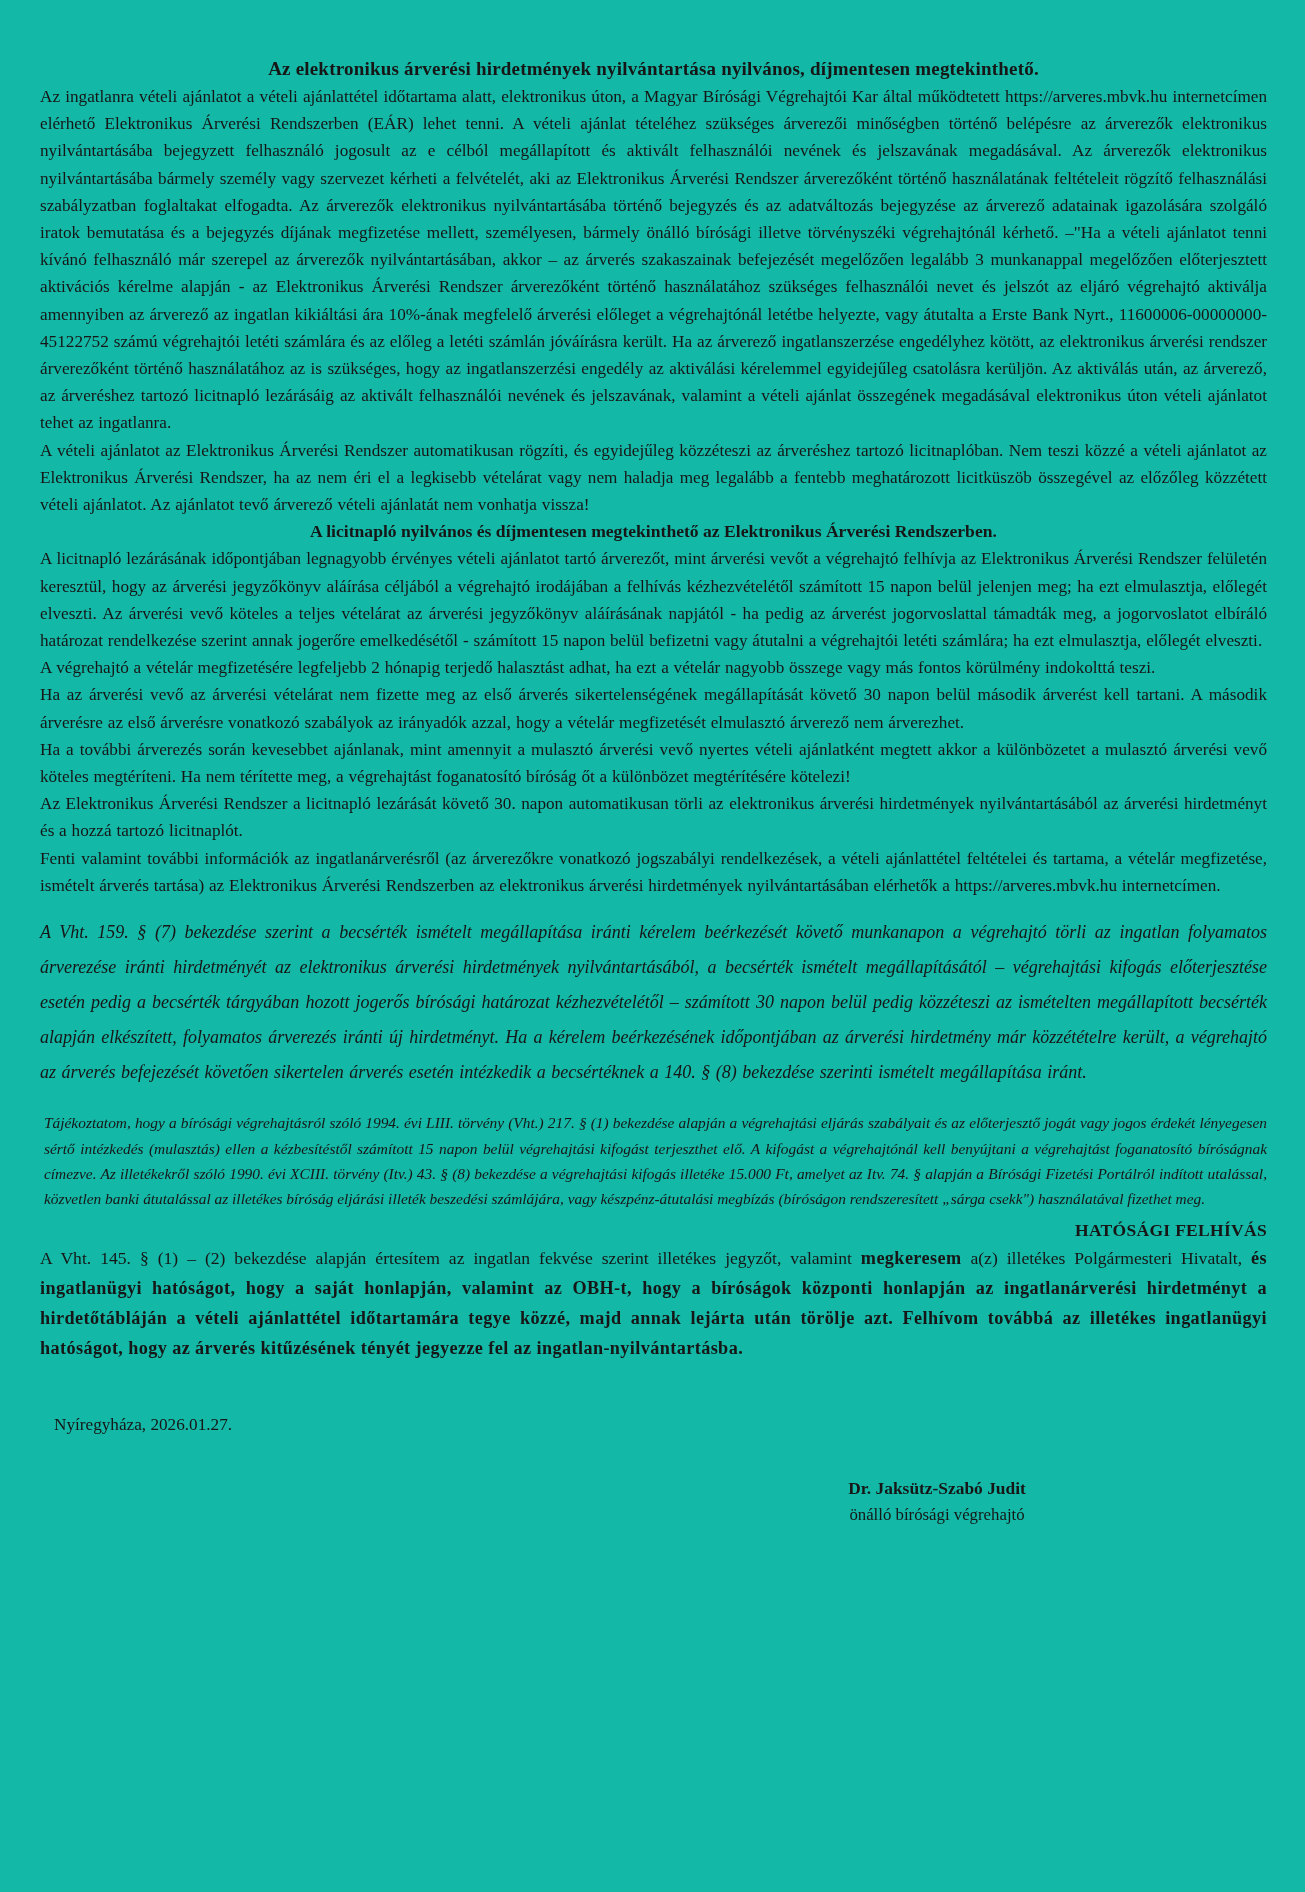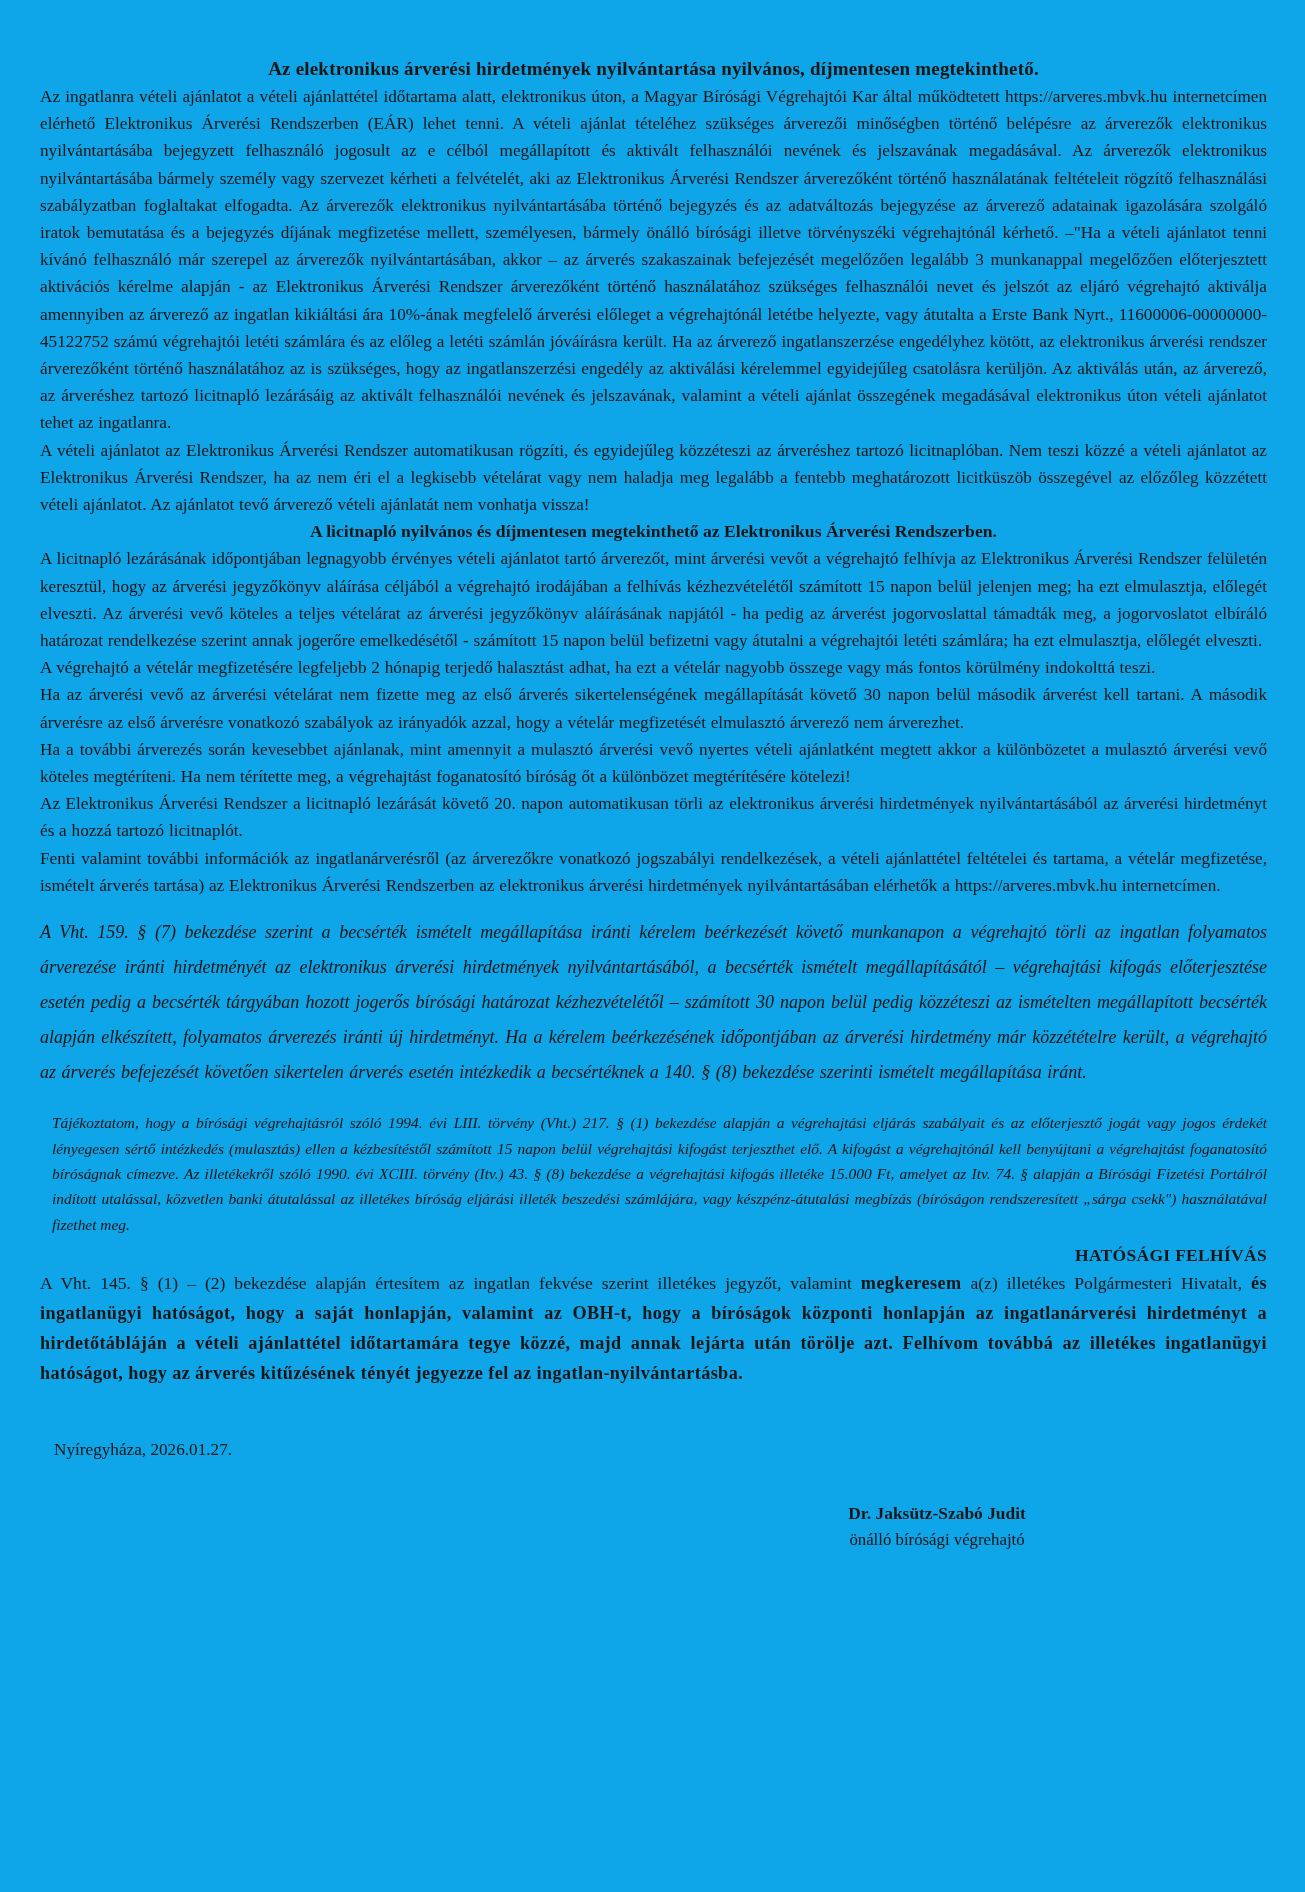--- a/index.html
+++ b/index.html
@@ -5,21 +5,21 @@
   html, body {
     margin: 0;
     padding: 0;
     background: #e8e8e8;
   }
   .page {
     position: relative;
     width: 1305px;
     height: 1892px;
     margin: 0 auto;
-    background: #0ea5e9;
+    background: #14b8a6;
     color: #161616;
     font-family: "Liberation Serif", "DejaVu Serif", serif;
     overflow: hidden;
     box-sizing: border-box;
     padding: 58px 38px 0 40px;
   }
   .doc-title {
     margin: 0 0 3px 0;
     text-align: center;
     font-size: 19px;
@@ -42,21 +42,21 @@
   }
   p.legal-italic {
     margin: 16px 0 0 0;
     font-size: 18px;
     font-style: italic;
     line-height: 35px;
     text-align: justify;
     word-spacing: 1px;
   }
   p.small-italic {
-    margin: 20px 0 0 12px;
+    margin: 20px 0 0 4px;
     font-size: 15.4px;
     font-style: italic;
     line-height: 25.4px;
     text-align: justify;
   }
   .authority-heading {
     margin: 8px 0 2px 0;
     text-align: right;
     font-size: 17.5px;
     font-weight: bold;
@@ -117,21 +117,21 @@
 
   <p class="body">A licitnapló lezárásának időpontjában legnagyobb érvényes vételi ajánlatot tartó árverezőt, mint árverési vevőt a végrehajtó felhívja az Elektronikus Árverési Rendszer felületén keresztül, hogy az árverési jegyzőkönyv aláírása céljából a végrehajtó irodájában a felhívás kézhezvételétől számított 15 napon belül jelenjen meg; ha ezt elmulasztja, előlegét elveszti. Az árverési vevő köteles a teljes vételárat az árverési jegyzőkönyv aláírásának napjától - ha pedig az árverést jogorvoslattal támadták meg, a jogorvoslatot elbíráló határozat rendelkezése szerint annak jogerőre emelkedésétől - számított 15 napon belül befizetni vagy átutalni a végrehajtói letéti számlára; ha ezt elmulasztja, előlegét elveszti.</p>
 
   <p class="body">A végrehajtó a vételár megfizetésére legfeljebb 2 hónapig terjedő halasztást adhat, ha ezt a vételár nagyobb összege vagy más fontos körülmény indokolttá teszi.</p>
 
   <p class="body">Ha az árverési vevő az árverési vételárat nem fizette meg az első árverés sikertelenségének megállapítását követő 30 napon belül második árverést kell tartani. A második árverésre az első árverésre vonatkozó szabályok az irányadók azzal, hogy a vételár megfizetését elmulasztó árverező nem árverezhet.</p>
 
   <p class="body">Ha a további árverezés során kevesebbet ajánlanak, mint amennyit a mulasztó árverési vevő nyertes vételi ajánlatként megtett akkor a különbözetet a mulasztó árverési vevő köteles megtéríteni. Ha nem térítette meg, a végrehajtást foganatosító bíróság őt a különbözet megtérítésére kötelezi!</p>
 
 
-  <p class="body">Az Elektronikus Árverési Rendszer a licitnapló lezárását követő 20. napon automatikusan törli az elektronikus árverési hirdetmények nyilvántartásából az árverési hirdetményt és a hozzá tartozó licitnaplót.</p>
+  <p class="body">Az Elektronikus Árverési Rendszer a licitnapló lezárását követő 30. napon automatikusan törli az elektronikus árverési hirdetmények nyilvántartásából az árverési hirdetményt és a hozzá tartozó licitnaplót.</p>
 
   <p class="body">Fenti valamint további információk az ingatlanárverésről (az árverezőkre vonatkozó jogszabályi rendelkezések, a vételi ajánlattétel feltételei és tartama, a vételár megfizetése, ismételt árverés tartása) az Elektronikus Árverési Rendszerben az elektronikus árverési hirdetmények nyilvántartásában elérhetők a https://arveres.mbvk.hu internetcímen.</p>
 
   <p class="legal-italic">A Vht. 159. § (7) bekezdése szerint a becsérték ismételt megállapítása iránti kérelem beérkezését követő munkanapon a végrehajtó törli az ingatlan folyamatos árverezése iránti hirdetményét az elektronikus árverési hirdetmények nyilvántartásából, a becsérték ismételt megállapításától – végrehajtási kifogás előterjesztése esetén pedig a becsérték tárgyában hozott jogerős bírósági határozat kézhezvételétől – számított 30 napon belül pedig közzéteszi az ismételten megállapított becsérték alapján elkészített, folyamatos árverezés iránti új hirdetményt. Ha a kérelem beérkezésének időpontjában az árverési hirdetmény már közzétételre került, a végrehajtó az árverés befejezését követően sikertelen árverés esetén intézkedik a becsértéknek a 140. § (8) bekezdése szerinti ismételt megállapítása iránt.</p>
 
   <p class="small-italic">Tájékoztatom, hogy a bírósági végrehajtásról szóló 1994. évi LIII. törvény (Vht.) 217. § (1) bekezdése alapján a végrehajtási eljárás szabályait és az előterjesztő jogát vagy jogos érdekét lényegesen sértő intézkedés (mulasztás) ellen a kézbesítéstől számított 15 napon belül végrehajtási kifogást terjeszthet elő. A kifogást a végrehajtónál kell benyújtani a végrehajtást foganatosító bíróságnak címezve. Az illetékekről szóló 1990. évi XCIII. törvény (Itv.) 43. § (8) bekezdése a végrehajtási kifogás illetéke 15.000 Ft, amelyet az Itv. 74. § alapján a Bírósági Fizetési Portálról indított utalással, közvetlen banki átutalással az illetékes bíróság eljárási illeték beszedési számlájára, vagy készpénz-átutalási megbízás (bíróságon rendszeresített „sárga csekk") használatával fizethet meg.</p>
 
   <h2 class="authority-heading">HATÓSÁGI FELHÍVÁS</h2>
 
   <p class="authority"><span>A Vht. 145. § (1) – (2) bekezdése alapján értesítem az ingatlan fekvése szerint illetékes jegyzőt, valamint </span><b>megkeresem</b><span> a(z) illetékes Polgármesteri Hivatalt, </span><b>és ingatlanügyi hatóságot, hogy a saját honlapján, valamint az OBH-t, hogy a bíróságok központi honlapján az ingatlanárverési hirdetményt a hirdetőtábláján a vételi ajánlattétel időtartamára tegye közzé, majd annak lejárta után törölje azt. Felhívom továbbá az illetékes ingatlanügyi hatóságot, hogy az árverés kitűzésének tényét jegyezze fel az ingatlan-nyilvántartásba.</b></p>

